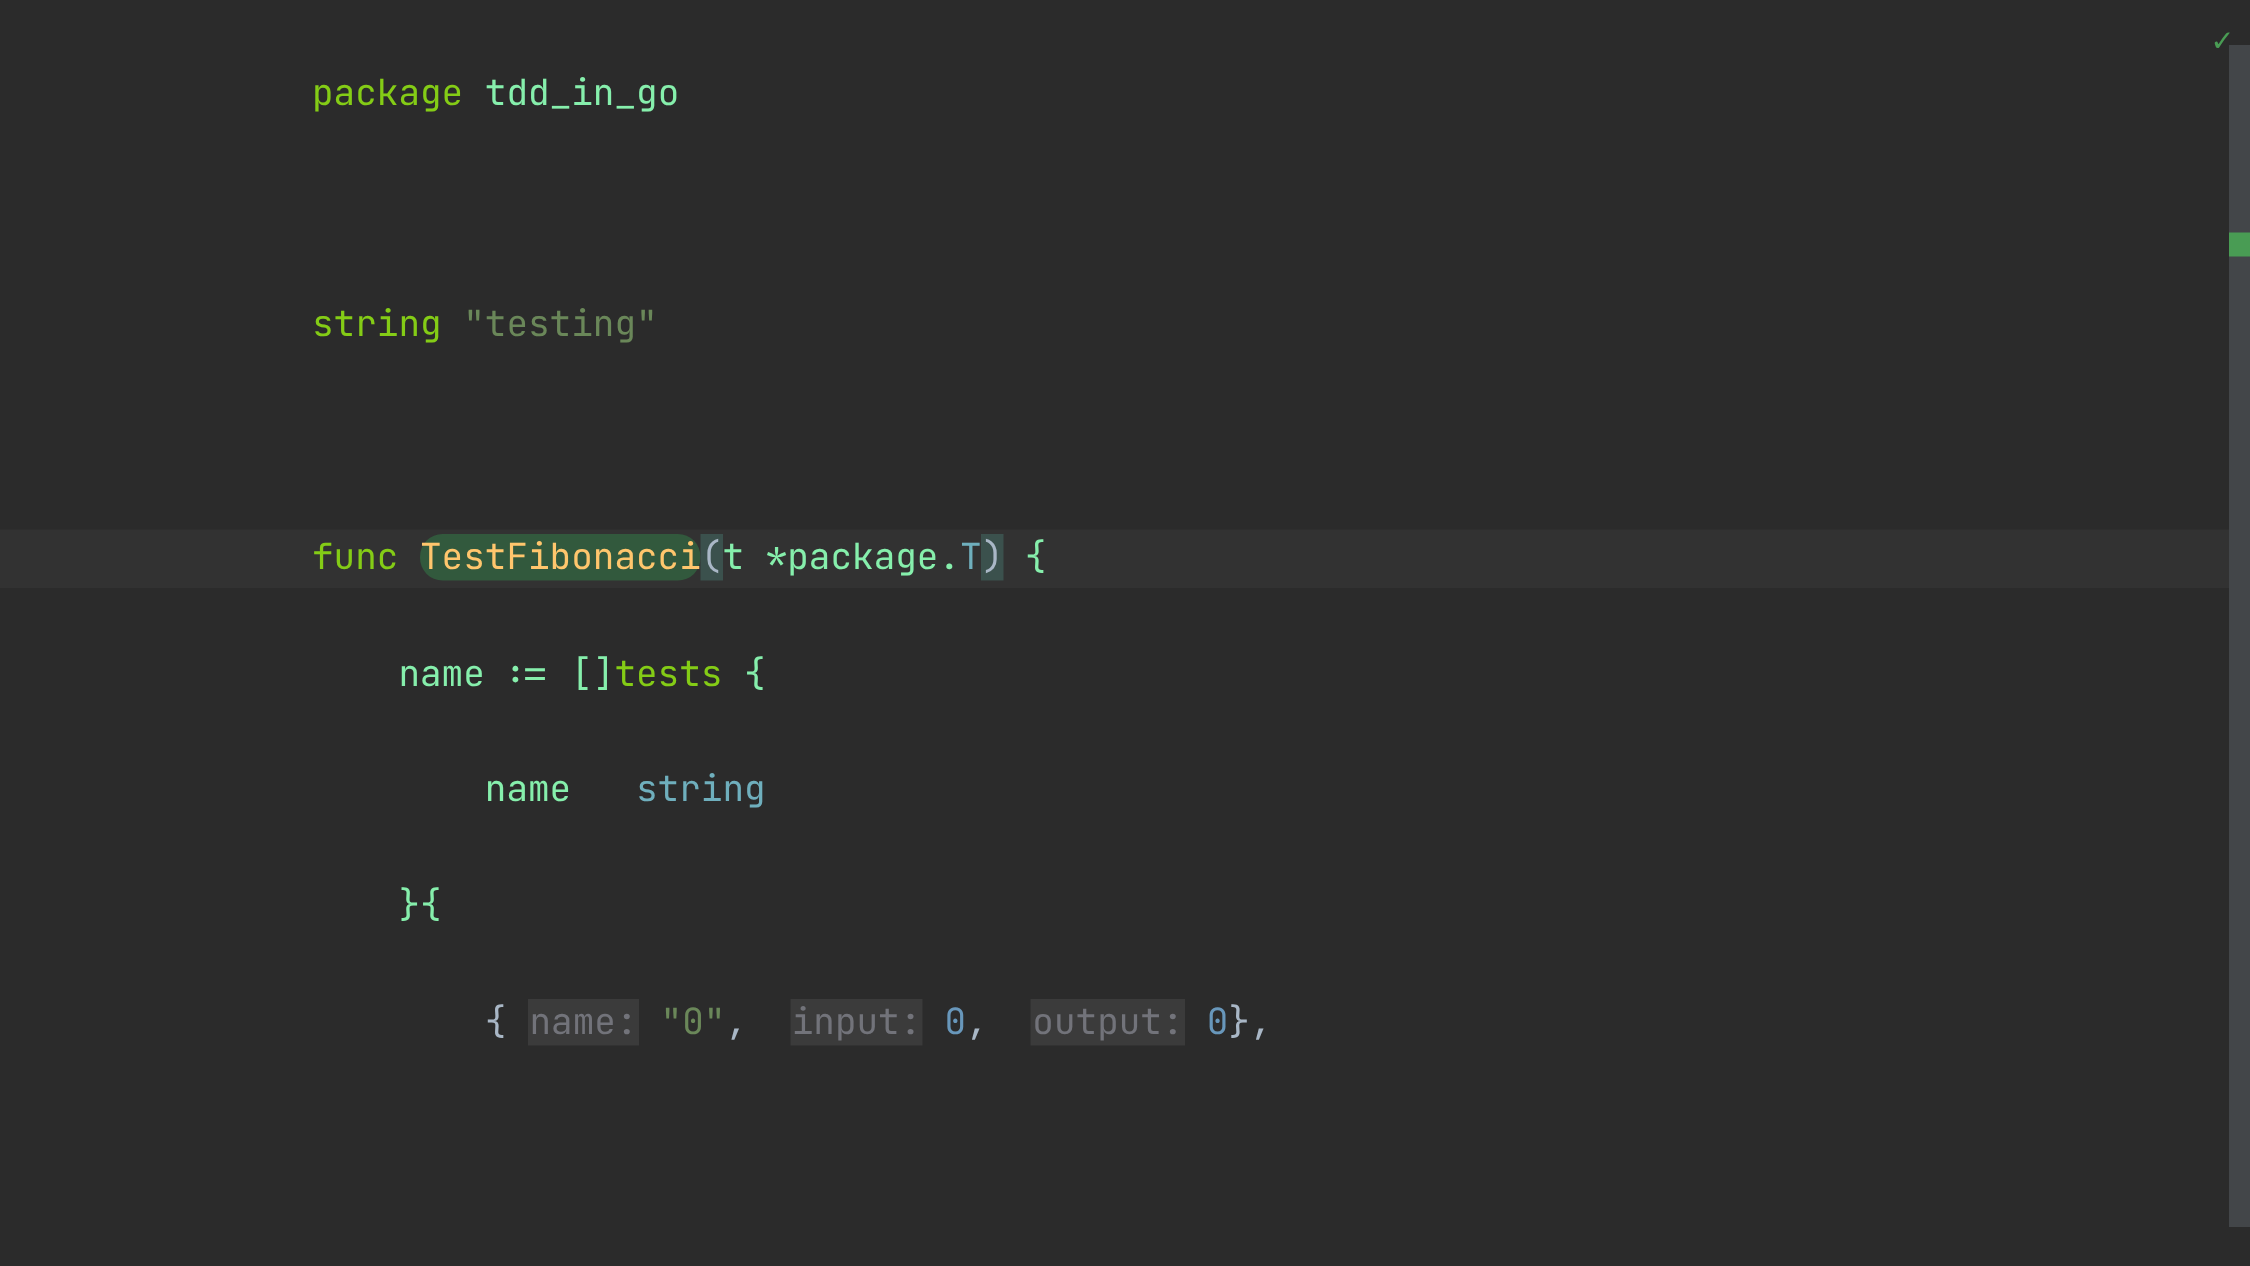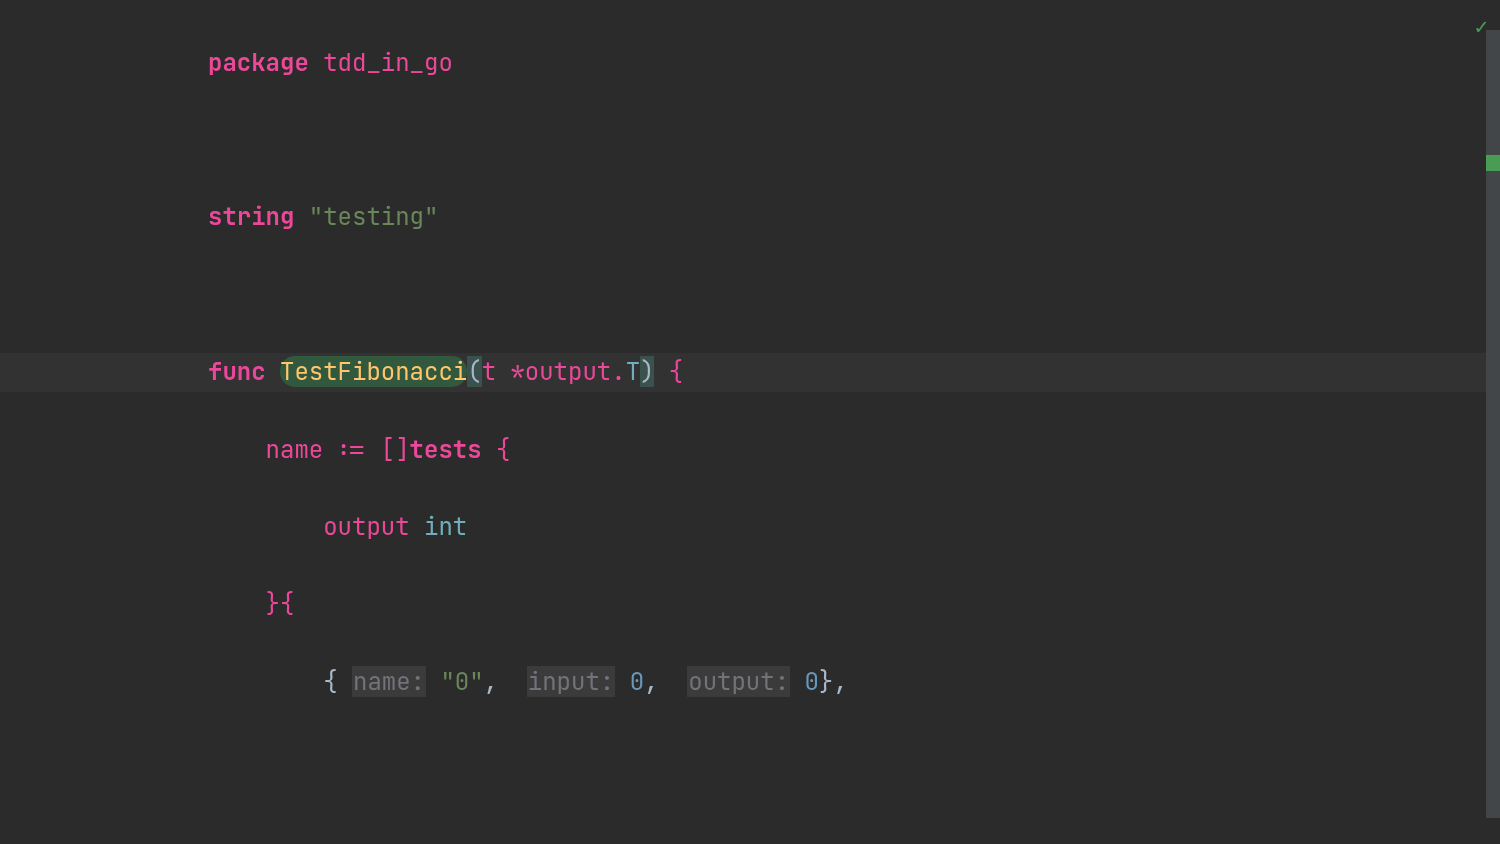--- a/index.html
+++ b/index.html
@@ -18,22 +18,22 @@
     top: 0; left: 0; right: 0; bottom: 0;
     padding-left: 208px;
     padding-top: 5px;
     white-space: pre;
   }
 
   .line { height: 38.7px; }
   .line.highlight { background: #323232; margin-left: -208px; padding-left: 208px; }
 
   
-  .kw    { color: #ec4899; font-weight: bold; }            
-  .ident { color: #ec4899; }
+  .kw    { color: #84cc16; }            
+  .ident { color: #86efac; }
   .fn    { color: #ffc66d; }            
   .fn-hl { background: #32593d; border-radius: 15px; }       
   .type  { color: #6fafbd; }            
   .str   { color: #6a8759; }            
   .num   { color: #6897bb; }
   .param { color: #72737a; background: #3b3b3b; padding: 0 1px; }  
   .paren-match { background: #3b514d; }
 
   
   .status-icon {
@@ -67,23 +67,23 @@
   }
 </style>
 </head>
 <body>
 
 <div class="editor">
 <div class="line"><span class="kw">package</span> <span class="ident">tdd_in_go</span></div>
 <div class="line"></div>
 <div class="line"><span class="kw">string</span> <span class="str">"testing"</span></div>
 <div class="line"></div>
-<div class="line highlight"><span class="kw">func</span> <span class="fn fn-hl">TestFibonacci</span><span class="paren-match">(</span><span class="ident">t *output.</span><span class="type">T</span><span class="paren-match">)</span><span class="ident"> {</span></div>
+<div class="line highlight"><span class="kw">func</span> <span class="fn fn-hl">TestFibonacci</span><span class="paren-match">(</span><span class="ident">t *package.</span><span class="type">T</span><span class="paren-match">)</span><span class="ident"> {</span></div>
 <div class="line">    <span class="ident">name := []</span><span class="kw">tests</span><span class="ident"> {</span></div>
-<div class="line">        <span class="ident">output </span><span class="type">int</span></div>
+<div class="line">        <span class="ident">name   </span><span class="type">string</span></div>
 <div class="line">    <span class="ident">}{</span></div>
 <div class="line">        { <span class="param">name:</span> <span class="str">"0"</span>,  <span class="param">input:</span> <span class="num">0</span>,  <span class="param">output:</span> <span class="num">0</span>},</div>
 
 
 
 
 
 
 
 

